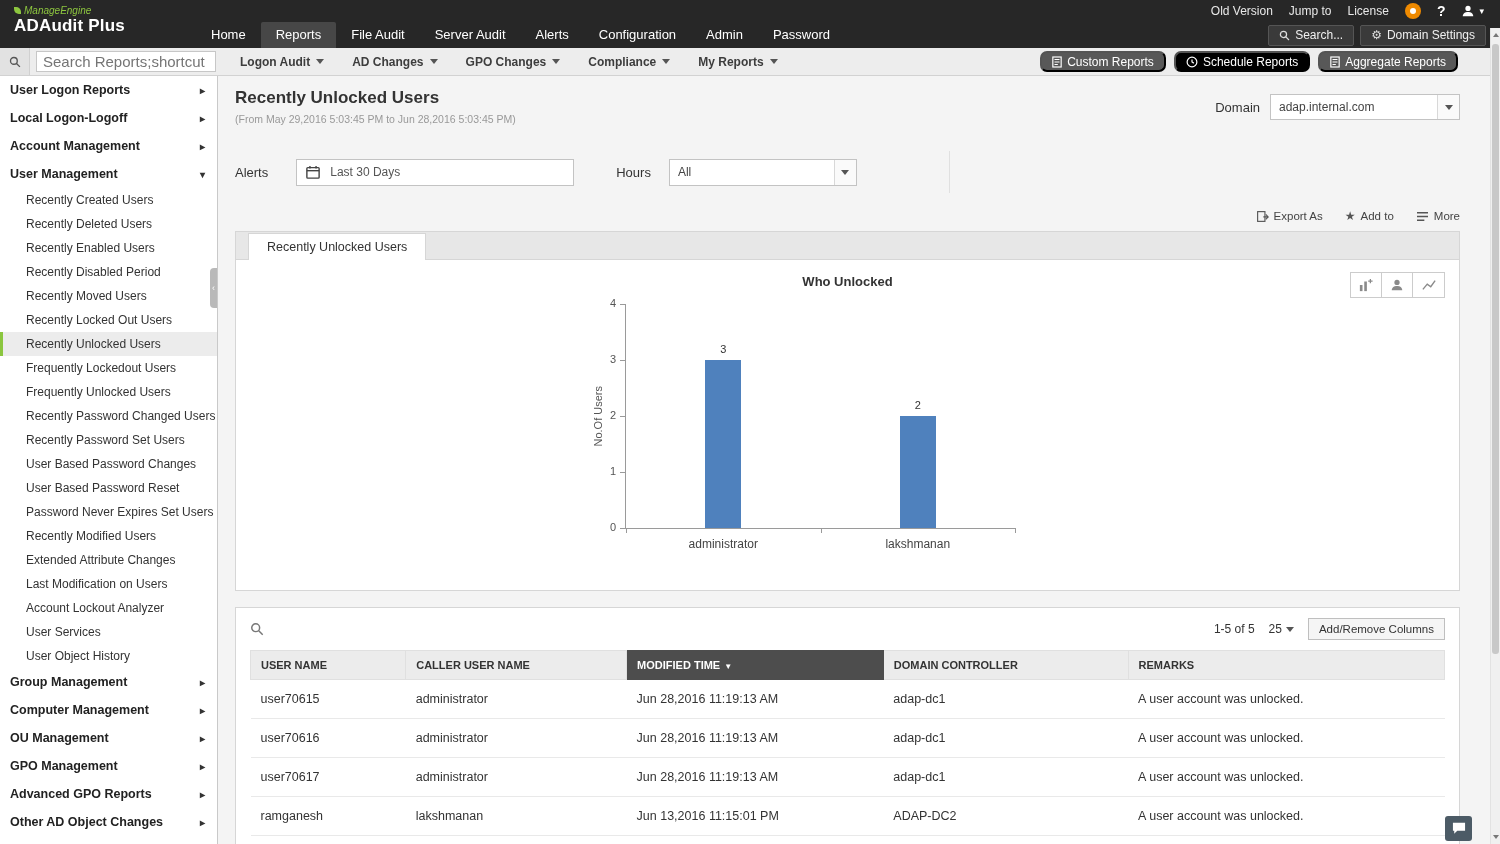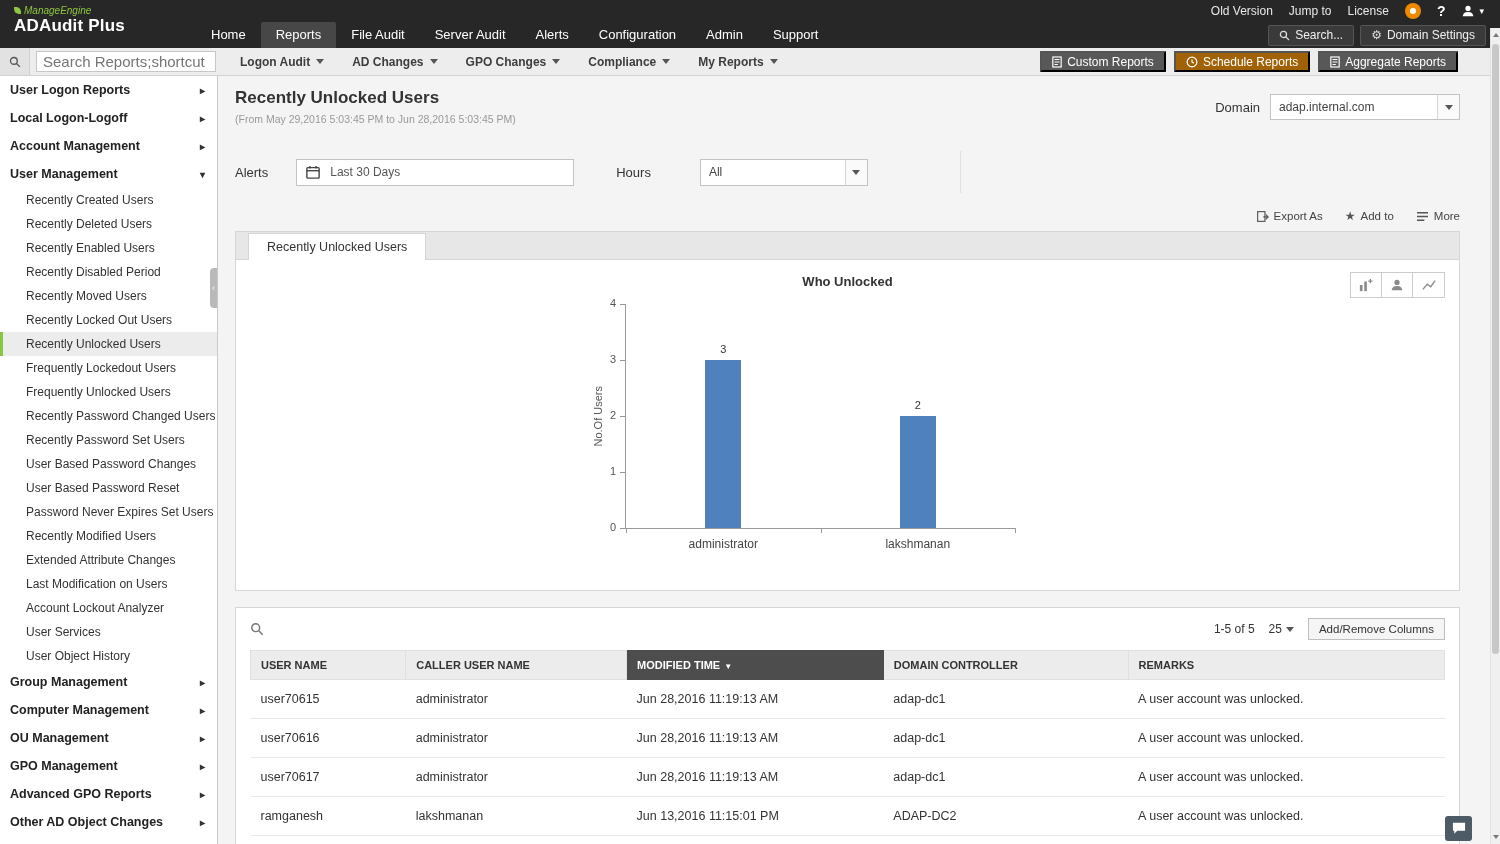--- a/index.html
+++ b/index.html
@@ -27,23 +27,23 @@
               font-size:12px; padding:0 10px; height:21px; cursor:pointer; border-radius:2px; white-space:nowrap; }
 
   
   .toolbar { position:absolute; top:48px; left:0; width:1500px; height:28px; background:#ededed; border-bottom:1px solid #d2d2d2; display:flex; align-items:center; z-index:4; }
   .toolbar-search-btn { width:30px; height:27px; background:#e2e2e2; border-right:1px solid #d0d0d0; display:flex; align-items:center; justify-content:center; cursor:pointer; color:#555; }
   .toolbar-search-input { width:180px; height:21px; margin-left:6px; border:1px solid #c7c7c7; font-size:15px; padding:0 6px; color:#555; font-family:"Liberation Sans",sans-serif; }
   .menu-row { display:flex; margin-left:10px; }
   .menu-item { display:flex; align-items:center; gap:6px; padding:0 14px; font-size:12px; font-weight:700; color:#3d3d3d; cursor:pointer; height:28px; white-space:nowrap; }
   .caret-down { width:0; height:0; border-left:4px solid transparent; border-right:4px solid transparent; border-top:5px solid #555; display:inline-block; }
   .toolbar-buttons { margin-left:auto; display:flex; gap:8px; margin-right:42px; }
-  .tb-btn { display:flex; align-items:center; gap:5px; font-size:12px; color:#fff; padding:0 10px; height:21px; cursor:pointer; border-radius:1px; white-space:nowrap; }
+  .tb-btn { display:flex; align-items:center; gap:5px; font-size:12px; color:#fff; padding:0 10px; height:21px; cursor:pointer; border-radius:7px; white-space:nowrap; }
   .tb-dark { background:#585858; }
-  .tb-green { background:#a16207; }
+  .tb-green { background:#000000; }
 
   
   .sidebar { position:absolute; top:76px; left:0; bottom:0; width:218px; background:#fff; border-right:1px solid #c9c9c9; overflow:hidden; z-index:3; }
   .side-top { display:flex; justify-content:space-between; align-items:center; padding:7px 12px 7px 10px; font-size:12.5px; font-weight:700; color:#222; cursor:pointer; }
   .side-arrow { font-size:10px; color:#333; }
   .side-sub { padding:5px 8px 5px 23px; font-size:12px; color:#333; cursor:pointer; border-left:3px solid transparent; white-space:nowrap; }
   .side-sub.selected { background:#ececec; border-left-color:#8bc63f; }
   .sidebar-handle { position:absolute; top:192px; right:0; width:7px; height:40px; background:#b9b9b9; border-radius:4px 0 0 4px;
                     color:#fff; font-size:9px; display:flex; align-items:center; justify-content:center; cursor:pointer; }
 
@@ -58,21 +58,21 @@
   .select .sel-text { padding:0 8px; white-space:nowrap; }
   .select .sel-caret { width:22px; height:100%; display:flex; align-items:center; justify-content:center; border-left:1px solid #d8d8d8; background:#fafafa; }
   .domain-select { width:190px; }
 
   .filter-row { margin-top:26px; display:flex; align-items:center; }
   .field-label { font-size:13px; color:#333; }
   .period-label { margin-right:28px; }
   .period-box { width:278px; height:27px; border:1px solid #c3c3c3; background:#fff; display:flex; align-items:center; gap:10px; padding:0 9px; cursor:pointer; }
   .period-text { font-size:12px; color:#555; }
   .hours-label { margin-left:42px; margin-right:18px; }
-  .hours-select { width:168px; height:27px;margin-left:31px; }
+  .hours-select { width:188px; height:27px; }
   .filter-divider { width:1px; height:42px; background:#e0e0e0; margin-left:92px; }
 
   .actions-row { margin-top:16px; display:flex; justify-content:flex-end; gap:22px; font-size:11.5px; color:#444; }
   .action-link { display:flex; align-items:center; gap:5px; cursor:pointer; }
   .star-glyph { color:#555; font-size:12px; }
 
   
   .report-panel { margin-top:8px; border:1px solid #d6d6d6; background:#fff; }
   .tabstrip { height:28px; background:#e7e7e7; border-bottom:1px solid #d6d6d6; display:flex; align-items:flex-end; }
   .tab { margin-left:12px; background:#fff; border:1px solid #d6d6d6; border-bottom:none; height:27px; line-height:26px; padding:0 18px; font-size:12.5px; color:#333; position:relative; top:1px; cursor:pointer; }
@@ -151,21 +151,21 @@
       </div>
       <div class="nav-row">
         <nav style="display:flex">
             <div class="nav-item">Home</div>
             <div class="nav-item active">Reports</div>
             <div class="nav-item">File Audit</div>
             <div class="nav-item">Server Audit</div>
             <div class="nav-item">Alerts</div>
             <div class="nav-item">Configuration</div>
             <div class="nav-item">Admin</div>
-            <div class="nav-item">Support</div>
+            <div class="nav-item">Password</div>
           </nav>
         <div class="nav-buttons">
           <button class="dark-btn">
             <svg width="11" height="11" viewBox="0 0 16 16">
                 <circle cx="6.5" cy="6.5" r="4.5" fill="none" stroke="#ddd" stroke-width="1.8"></circle>
                 <line x1="10" y1="10" x2="14.5" y2="14.5" stroke="#ddd" stroke-width="1.8"></line>
               </svg>
             <span>Search...</span>
           </button>
           <button class="dark-btn">

